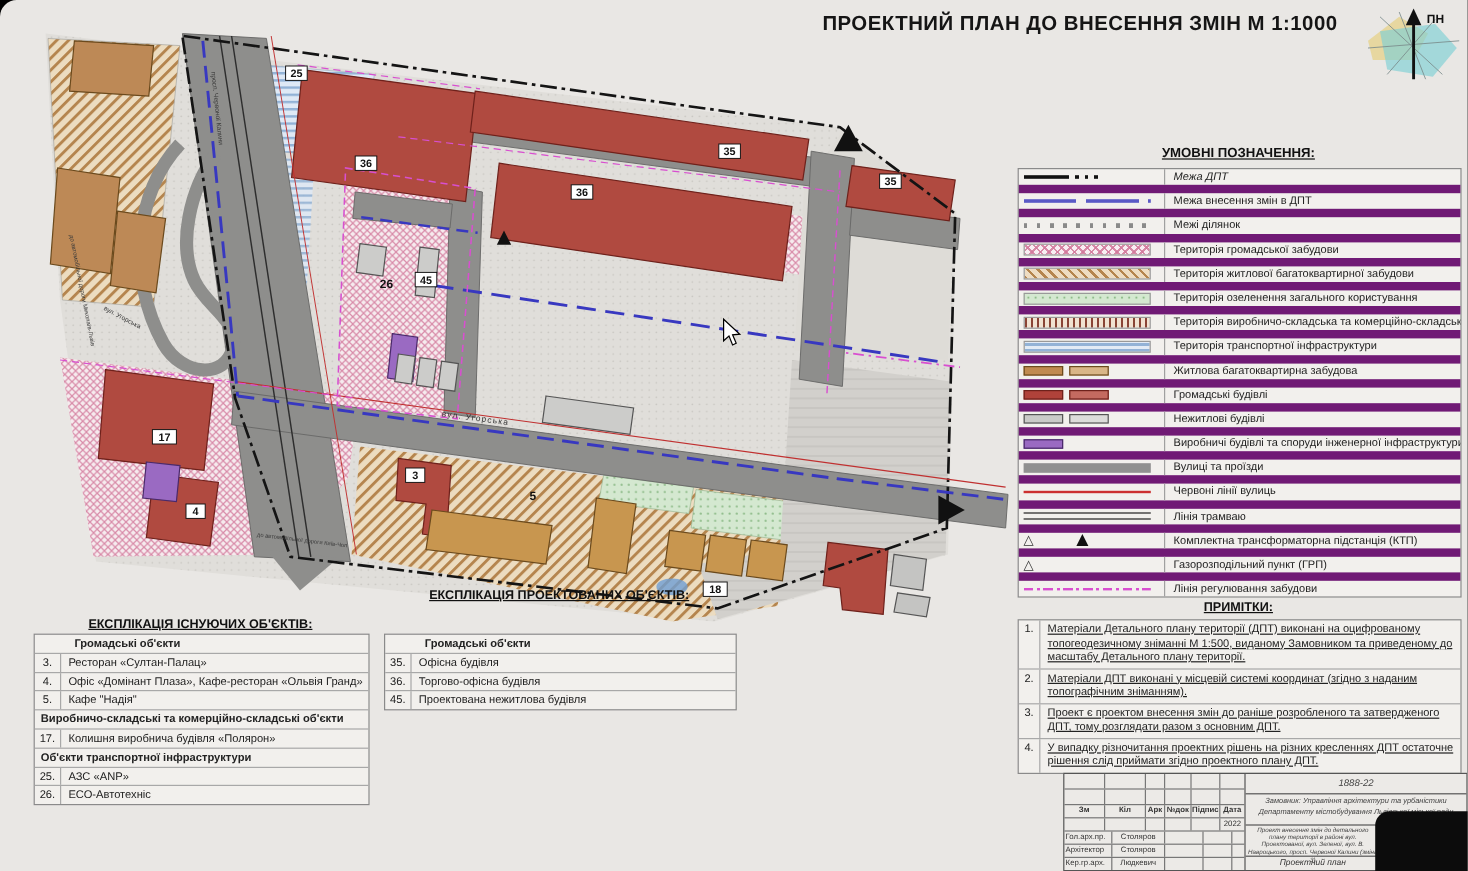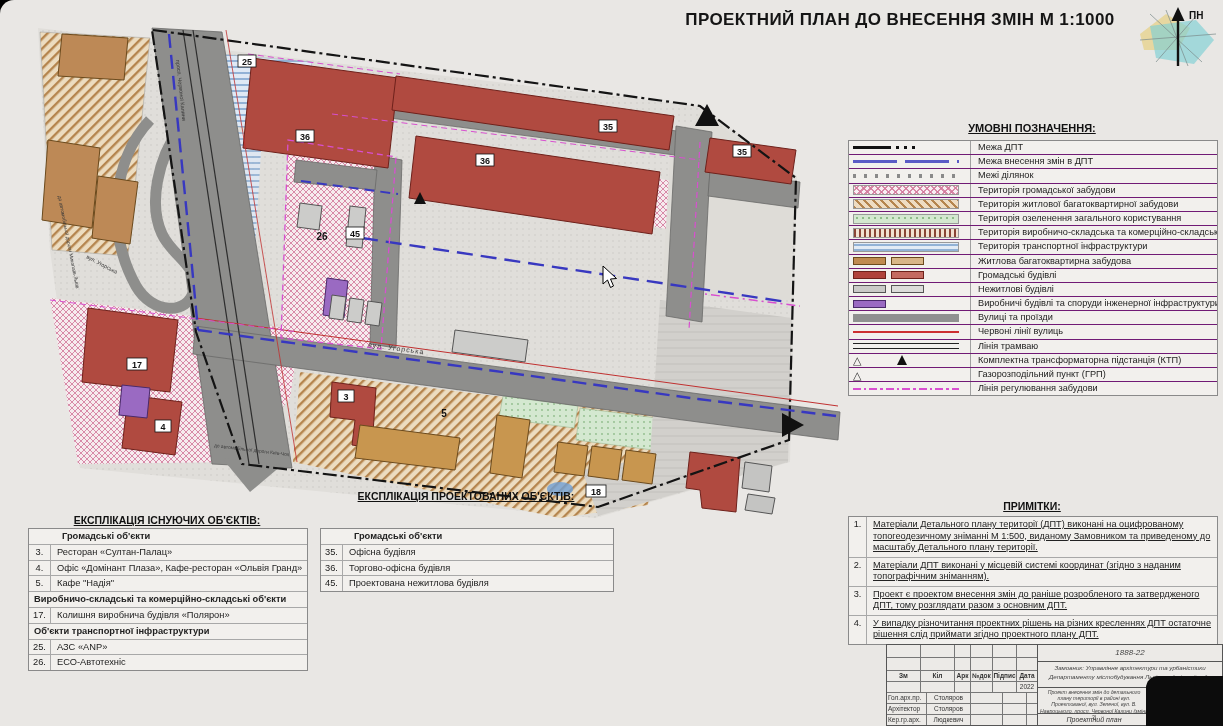--- a/index.html
+++ b/index.html
@@ -4,22 +4,22 @@
 <style>
   html,body{margin:0;padding:0;width:1223px;height:726px;background:#000;
     font-family:"Liberation Sans","DejaVu Sans",sans-serif;}
   #sheet{position:absolute;inset:0;background:#e9e7e4;border-radius:14px 0 0 0;overflow:hidden;}
   .abs{position:absolute;}
   
   #main-title{left:660px;top:10px;width:480px;text-align:center;font-size:17px;font-weight:bold;color:#151515;letter-spacing:.4px;}
   
   #legend-title{left:848px;top:122px;width:368px;text-align:center;font-weight:bold;font-size:11px;text-decoration:underline;color:#111;}
   #legend{left:848px;top:140px;width:368px;border:1px solid #8a8a8a;background:#f2f0ed;}
-  .lg-row{display:flex;height:13.2px;border-top:1px solid #701a75;align-items:stretch;}
-  .lg-row:first-child{border-top:none;}
+  .lg-row{display:flex;height:13.2px;border-top:7px solid #701a75;align-items:stretch;}
+  .lg-row:first-child{border-top:none;font-style:italic;}
   .lg-sw{width:122px;border-right:1px solid #a0a0a0;display:flex;align-items:center;gap:5px;padding:0 4px;box-sizing:border-box;}
   .lg-tx{flex:1;font-size:9.2px;line-height:12.5px;color:#222;padding-left:7px;white-space:nowrap;overflow:hidden;}
   .ln,.ar{display:block;}
   .ln-dpt{width:106px;height:3px;background:repeating-linear-gradient(90deg,#111 0 38px,transparent 38px 43px,#111 43px 46px,transparent 46px 51px,#111 51px 54px,transparent 54px 59px,#111 59px 62px,transparent 62px 106px);}
   .ln-chg{width:106px;height:3px;background:repeating-linear-gradient(90deg,#5a5ac6 0 44px,transparent 44px 52px);}
   .ln-parcel{width:106px;height:4px;background:repeating-linear-gradient(90deg,#8a8a8a 0 3px,transparent 3px 11px);}
   .ar{width:106px;height:10px;border:1px solid #999;box-sizing:border-box;}
   .ar-res{background:repeating-linear-gradient(45deg,#b5854e 0 2px,#eedcc2 2px 6px);}
   .ar-pub{background:repeating-linear-gradient(45deg,rgba(210,120,155,.85) 0 1.5px,transparent 1.5px 5px),repeating-linear-gradient(-45deg,rgba(210,120,155,.85) 0 1.5px,#f8eef2 1.5px 5px);}
   .ar-grn{background-image:radial-gradient(#8fbc8a 1px,transparent 1.2px);background-size:6px 6px;background-color:#d4e8d0;}

